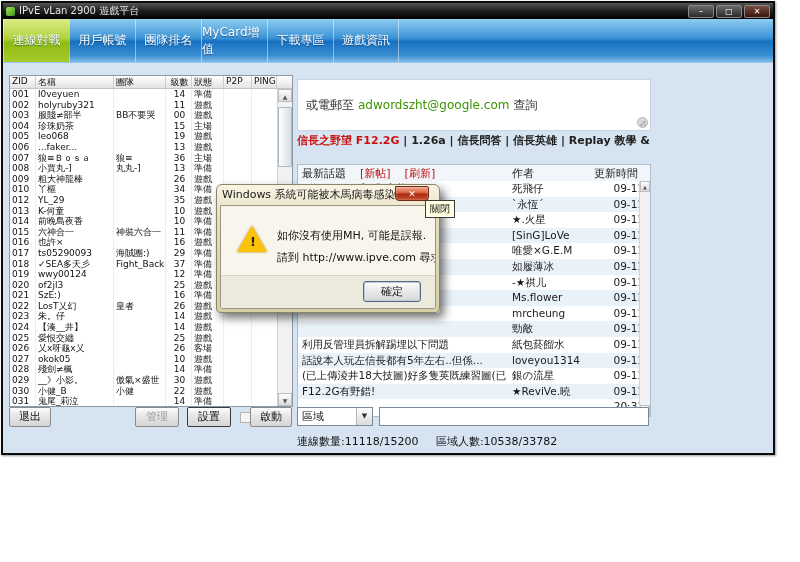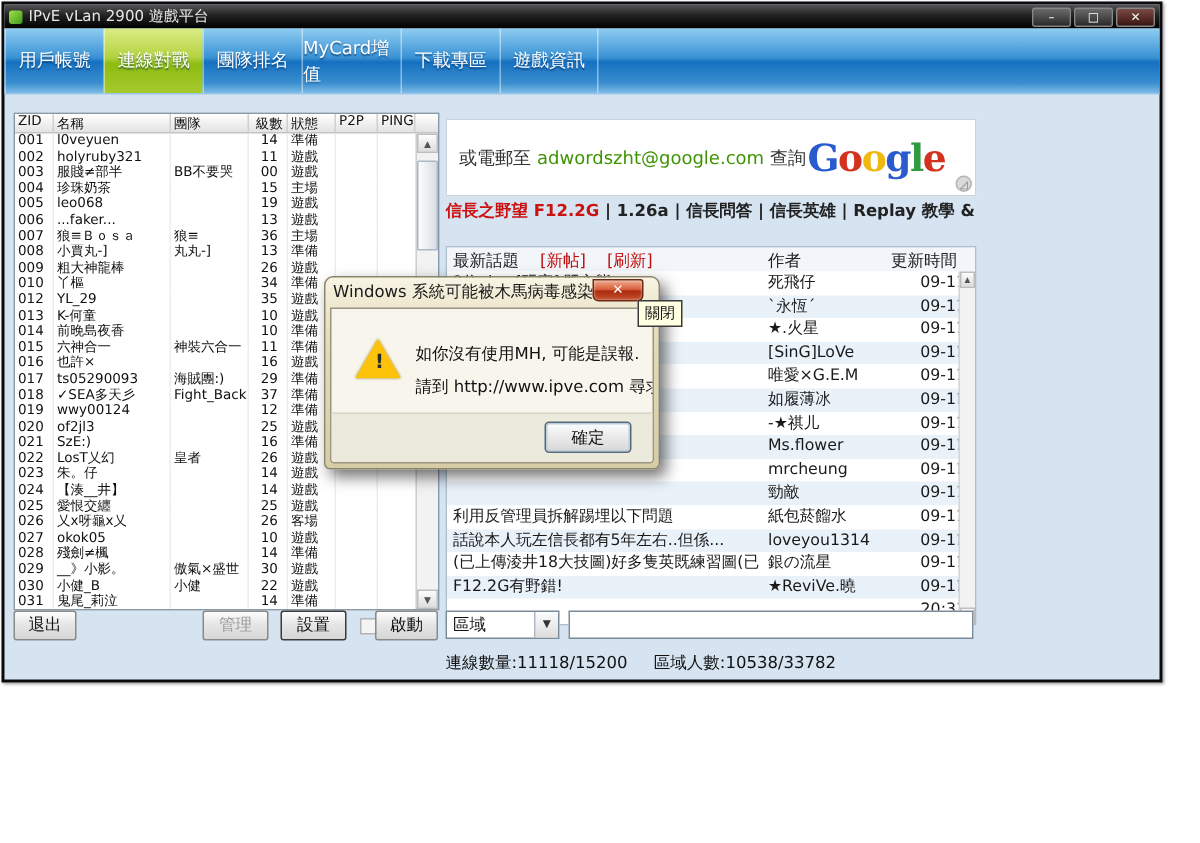--- a/index.html
+++ b/index.html
@@ -146,22 +146,22 @@
     <div class="title">IPvE vLan 2900 遊戲平台</div>
     <div class="winbtns">
       <div class="winbtn">–</div>
       <div class="winbtn">□</div>
       <div class="winbtn close">✕</div>
     </div>
   </div>
 
   <div class="navbar">
     <div class="tabs" id="tabs">
+        <div class="tab active">連線對戰</div>
         <div class="tab">用戶帳號</div>
-        <div class="tab active">連線對戰</div>
         <div class="tab">團隊排名</div>
         <div class="tab">MyCard增值</div>
         <div class="tab">下載專區</div>
         <div class="tab">遊戲資訊</div>
       </div>
   </div>
 
   <div class="plist">
     <div class="phead" id="phead">
         <span class="pc pc-zid">ZID</span>
@@ -457,21 +457,20 @@
   <div class="chkwrap" style="left:237px; top:408px;">
     <div class="chk"></div>
     <span>P2P</span>
   </div>
   <div class="btn" style="left:246px; top:404px; width:42px; left:247px;">啟動</div>
 
   <div class="ad">
     <span>或電郵至</span>
     <span class="email">adwordszht@google.com</span>
     <span>查詢</span>
-    <span class="glogo" id="glogo"><span style="color: rgb(42, 91, 206);">G</span><span style="color: rgb(211, 50, 31);">o</span><span style="color: rgb(239, 185, 16);">o</span><span style="color: rgb(42, 91, 206);">g</span><span style="color: rgb(47, 154, 63);">l</span><span style="color: rgb(211, 50, 31);">e</span></span>
     <span class="adbadge">◿</span>
   </div>
 
   <div class="linksbar">
     <span class="primary">信長之野望 F12.2G</span><span id="links-rest"> | 1.26a | 信長問答 | 信長英雄 | Replay 教學 &amp; 影片</span>
   </div>
 
   <div class="forum">
     <div class="fhead">
       <span class="fh-topic">最新話題</span>

